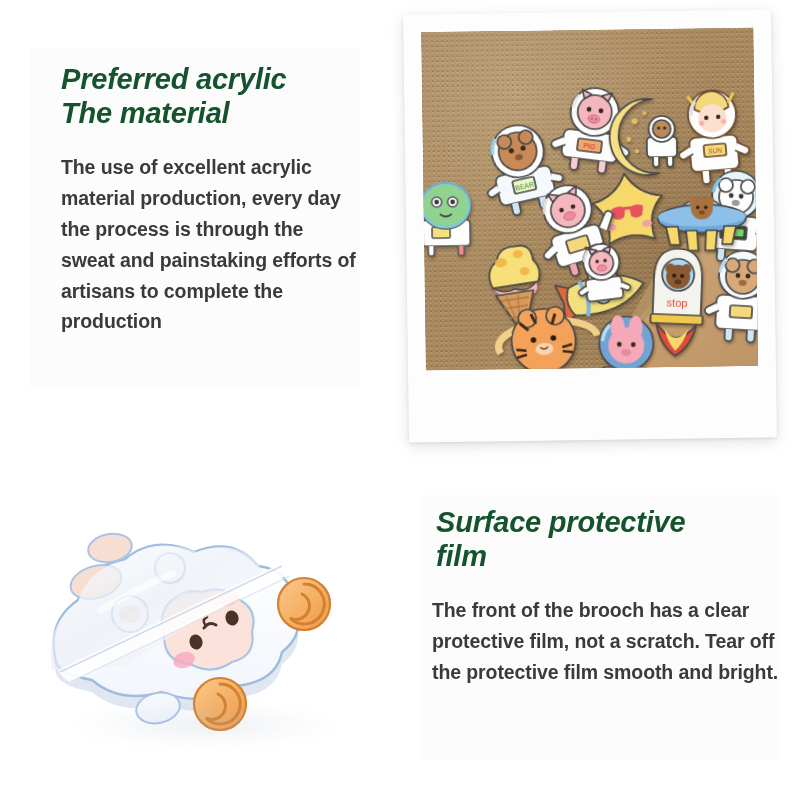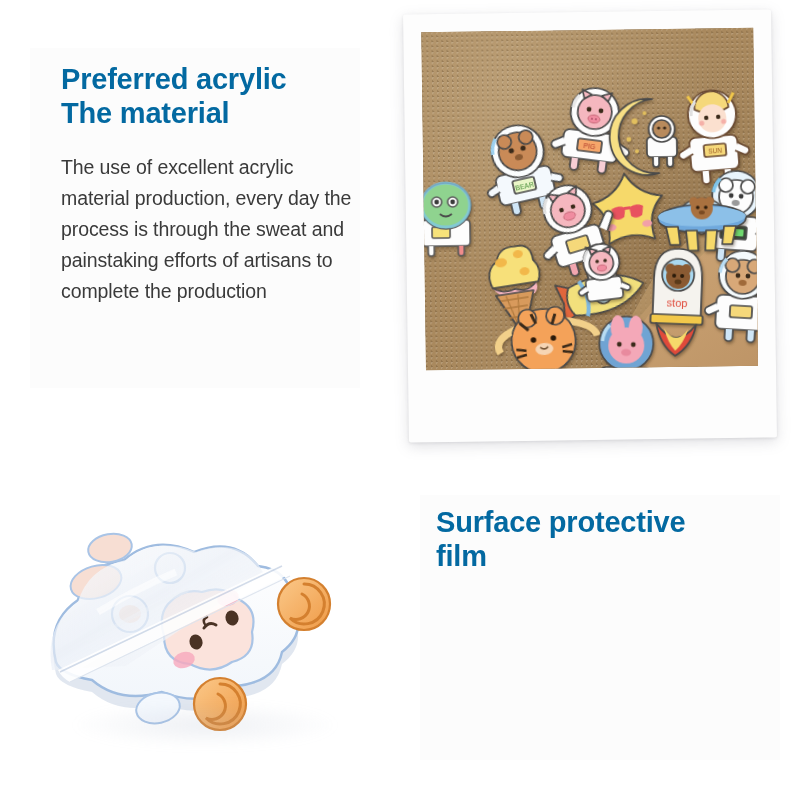--- a/index.html
+++ b/index.html
@@ -20,31 +20,32 @@
   }
 
   
   .text-panel {
     position: absolute;
     background: #fcfcfc;
     padding: 0;
   }
 
   .heading {
-    color: #0369a1;
+    color: #14532d;
     font-weight: bold;
     font-size: 29px;
     line-height: 1.18;
     letter-spacing: -0.2px;
     white-space: pre-line;
+    font-style: italic;
   }
 
   .body-copy {
     color: #3a3a3a;
-    font-weight: normal;
+    font-weight: bold;
     font-size: 19.5px;
     line-height: 1.58;
     letter-spacing: -0.1px;
     white-space: pre-line;
   }
 
   
   #panel-material {
     left: 30px;
     top: 48px;
@@ -556,15 +557,16 @@
 
         <path d="M80 120 q40-24 78-40" fill="none" stroke="#ffffff" stroke-width="7" opacity="0.6"></path>
         <path d="M70 150 q50-30 100-52" fill="none" stroke="#eef2f8" stroke-width="4" opacity="0.55"></path>
       </g>
     </svg>
   </div>
 
   <div class="text-panel" id="panel-film">
     <div class="heading">Surface protective
 film</div>
+    <div class="body-copy">The front of the brooch has a clear protective film, not a scratch. Tear off the protective film smooth and bright.</div>
   </div>
 
 </div>
 
 </body></html>

